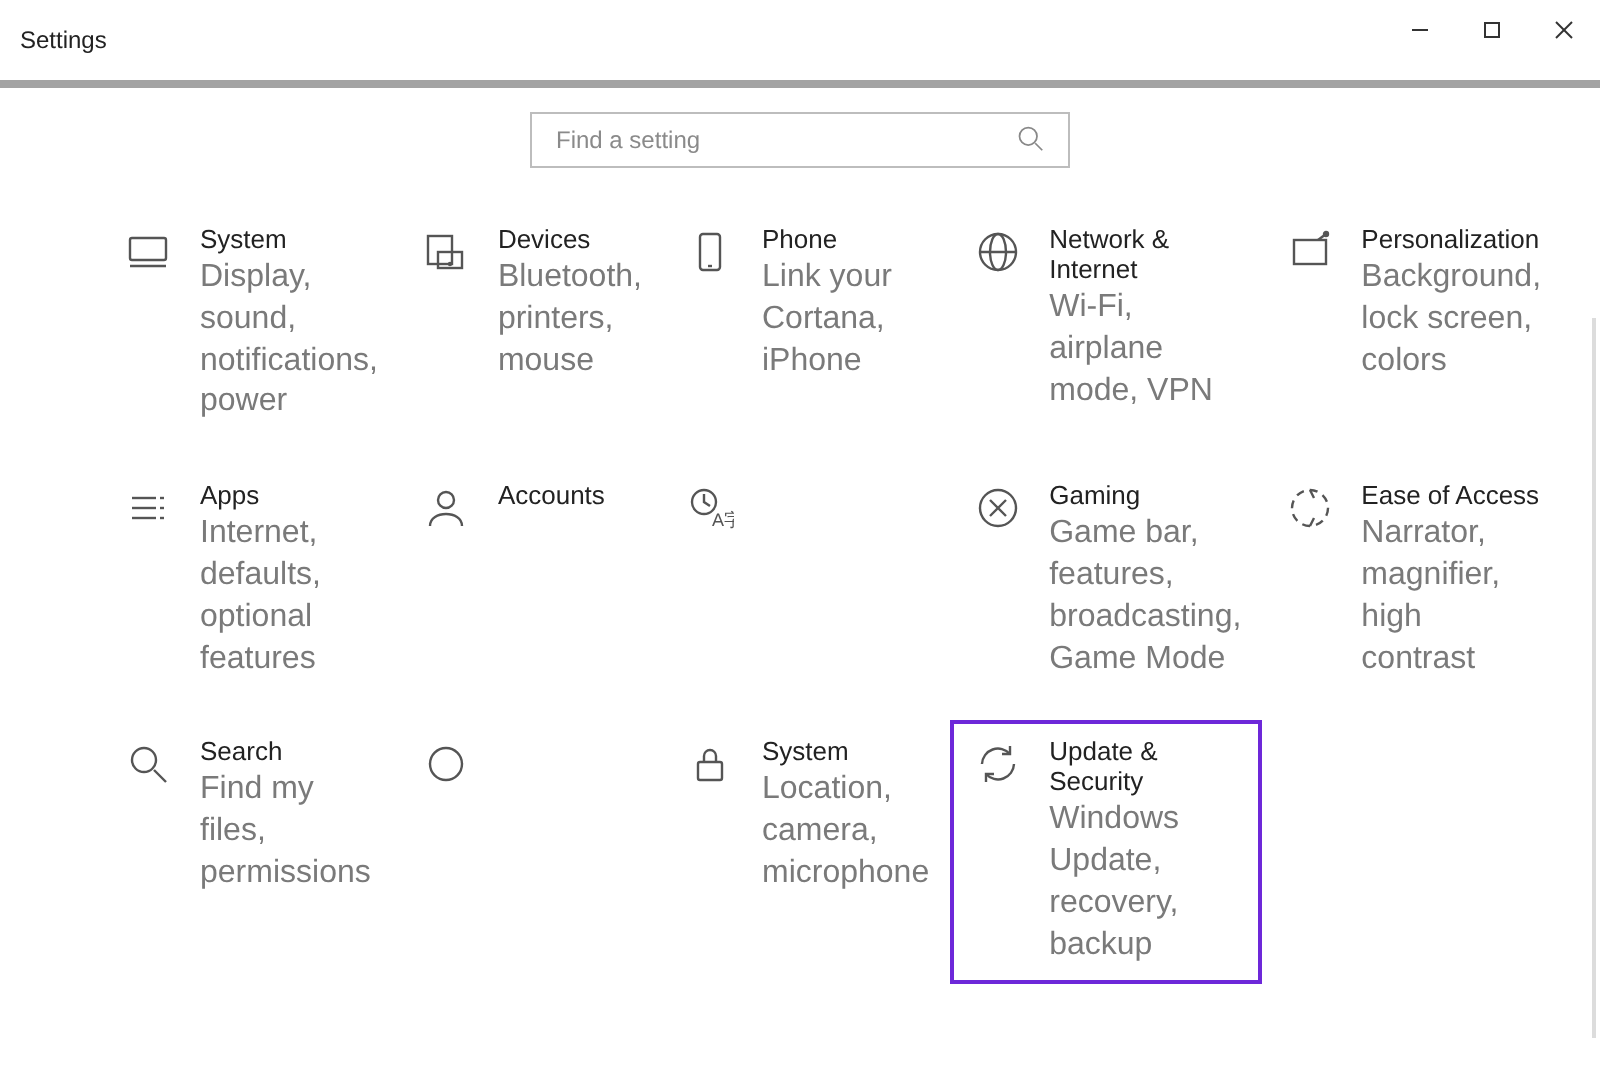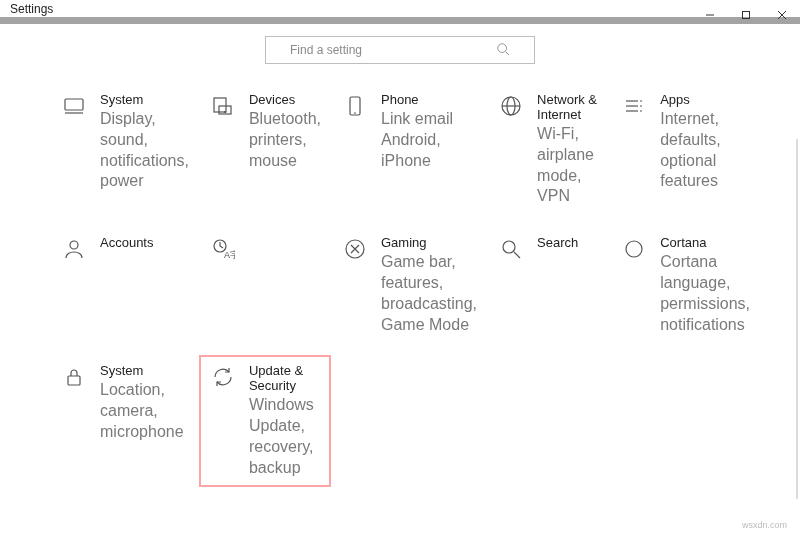--- a/index.html
+++ b/index.html
@@ -6,25 +6,25 @@
   body {
     font-family: "Segoe UI", Arial, sans-serif;
     background: #fff;
     width: 800px;
     height: 540px;
     overflow: hidden;
     font-size: 12px;
     color: #333;
   }
   .titlebar {
-    height: 24px;
+    height: 44px;
     display: flex;
     align-items: center;
     justify-content: space-between;
-    border-bottom: 7px solid #a3a3a3;
+    border-bottom: 4px solid #a3a3a3;
     padding-left: 10px;
   }
   .titlebar .title { font-size: 12px; color: #222; }
   .win-controls { display: flex; height: 100%; }
   .win-btn {
     width: 36px; height: 30px;
     display: flex; align-items: center; justify-content: center;
     color: #333;
   }
   .win-btn svg { width: 10px; height: 10px; }
@@ -34,21 +34,21 @@
     overflow: hidden;
     position: relative;
   }
   .searchwrap {
     display: flex; justify-content: center; margin-bottom: 28px;
   }
   .searchbox {
     width: 270px; height: 28px;
     border: 1px solid #bdbdbd;
     display: flex; align-items: center;
-    padding: 0 24px;
+    padding: 0 12px;
     color: #888;
     font-size: 12px;
     justify-content: space-between;
   }
   .searchbox input {
     border: none; outline: none; flex: 1; font-size: 12px;
     color: #333; background: transparent;
   }
   .searchbox input::placeholder { color: #8a8a8a; }
   .grid {
@@ -70,21 +70,21 @@
     display: flex; align-items: flex-start; justify-content: center;
     color: #4a4a4a;
     flex-shrink: 0;
     padding-top: 2px;
   }
   .tile .ico svg { width: 24px; height: 24px; stroke: #555; fill: none; stroke-width: 1.2; }
   .tile .txt { display: flex; flex-direction: column; gap: 2px; }
   .tile .name { font-size: 13px; color: #222; }
   .tile .desc { font-size: 16px; color: #7a7a7a; line-height: 1.3; max-width: 160px; }
   .highlight {
-    border: 2px solid #fca5a5;
+    border: 2px solid #6d28d9;
     padding: 6px 8px;
     margin: -8px -10px;
   }
   .watermark {
     position: absolute;
     bottom: 4px; right: 13px;
     font-size: 9px; color: #bbb;
   }
   .scrollhint {
     position: absolute;
@@ -164,38 +164,51 @@
 
     <div class="tile">
       <span class="ico">
         <svg viewBox="0 0 24 24">
             <rect x="7" y="3" width="10" height="18" rx="1.5"></rect>
             <line x1="11" y1="19" x2="13" y2="19"></line>
           </svg>
       </span>
       <div class="txt">
         <span class="name">Phone</span>
-        <span class="desc">Link email Android, iPhone</span>
+        <span class="desc">Link your Cortana, iPhone</span>
       </div>
     </div>
 
     <div class="tile">
       <span class="ico">
         <svg viewBox="0 0 24 24">
             <circle cx="12" cy="12" r="9"></circle>
             <ellipse cx="12" cy="12" rx="4" ry="9"></ellipse>
             <line x1="3" y1="12" x2="21" y2="12"></line>
           </svg>
       </span>
       <div class="txt">
         <span class="name">Network &amp; Internet</span>
         <span class="desc">Wi-Fi, airplane mode, VPN</span>
       </div>
     </div>
 
+    <div class="tile">
+      <span class="ico">
+        <svg viewBox="0 0 24 24">
+            <rect x="4" y="6" width="16" height="12"></rect>
+            <path d="M16 6l4-3"></path>
+            <circle cx="20" cy="3" r="1" fill="#555"></circle>
+          </svg>
+      </span>
+      <div class="txt">
+        <span class="name">Personalization</span>
+        <span class="desc">Background, lock screen, colors</span>
+      </div>
+    </div>
 
     <div class="tile">
       <span class="ico">
         <svg viewBox="0 0 24 24">
             <line x1="4" y1="7" x2="16" y2="7"></line>
             <line x1="4" y1="12" x2="16" y2="12"></line>
             <line x1="4" y1="17" x2="16" y2="17"></line>
             <line x1="18" y1="7" x2="20" y2="7"></line>
             <line x1="18" y1="12" x2="20" y2="12"></line>
             <line x1="18" y1="17" x2="20" y2="17"></line>
@@ -235,43 +248,52 @@
             <circle cx="12" cy="12" r="9"></circle>
             <path d="M8 8l8 8M16 8l-8 8"></path>
           </svg>
       </span>
       <div class="txt">
         <span class="name">Gaming</span>
         <span class="desc">Game bar, features, broadcasting, Game Mode</span>
       </div>
     </div>
 
+    <div class="tile">
+      <span class="ico">
+        <svg viewBox="0 0 24 24">
+            <circle cx="12" cy="12" r="9" stroke-dasharray="4 3"></circle>
+            <path d="M12 3l2 4M12 21l2-4"></path>
+          </svg>
+      </span>
+      <div class="txt">
+        <span class="name">Ease of Access</span>
+        <span class="desc">Narrator, magnifier, high contrast</span>
+      </div>
+    </div>
 
     <div class="tile">
       <span class="ico">
         <svg viewBox="0 0 24 24">
             <circle cx="10" cy="10" r="6"></circle>
             <line x1="15" y1="15" x2="21" y2="21"></line>
           </svg>
       </span>
       <div class="txt">
         <span class="name">Search</span>
+        <span class="desc">Find my files, permissions</span>
       </div>
     </div>
 
     <div class="tile">
       <span class="ico">
         <svg viewBox="0 0 24 24">
             <circle cx="12" cy="12" r="8"></circle>
           </svg>
       </span>
-      <div class="txt">
-        <span class="name">Cortana</span>
-        <span class="desc">Cortana language, permissions, notifications</span>
-      </div>
     </div>
 
     <div class="tile">
       <span class="ico">
         <svg viewBox="0 0 24 24">
             <rect x="6" y="11" width="12" height="9" rx="1"></rect>
             <path d="M9 11V8a3 3 0 0 1 6 0v3"></path>
           </svg>
       </span>
       <div class="txt">

